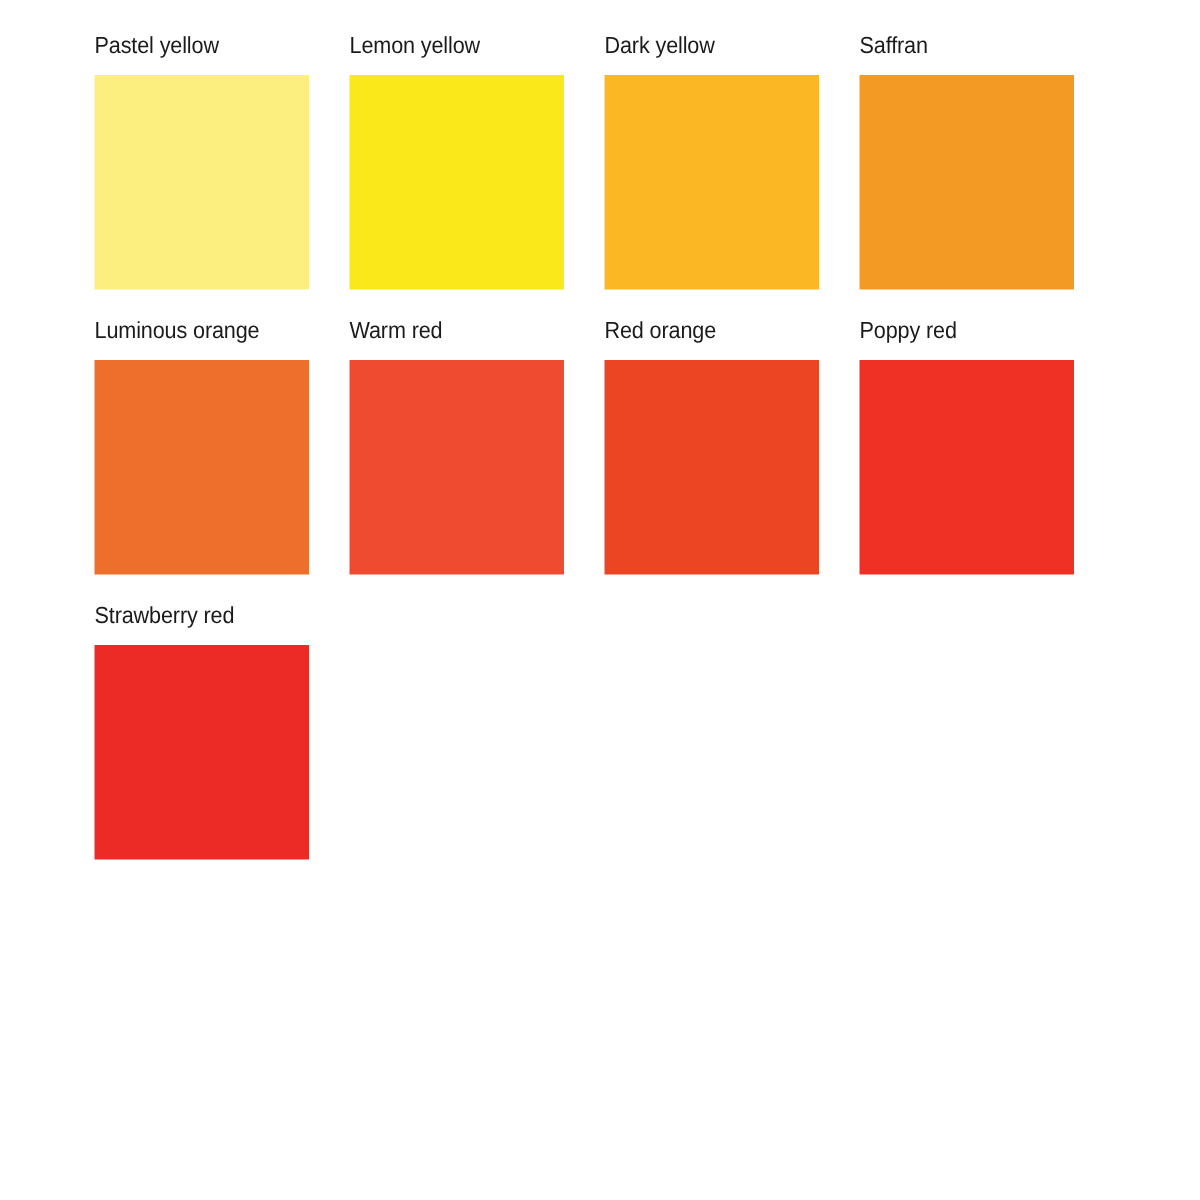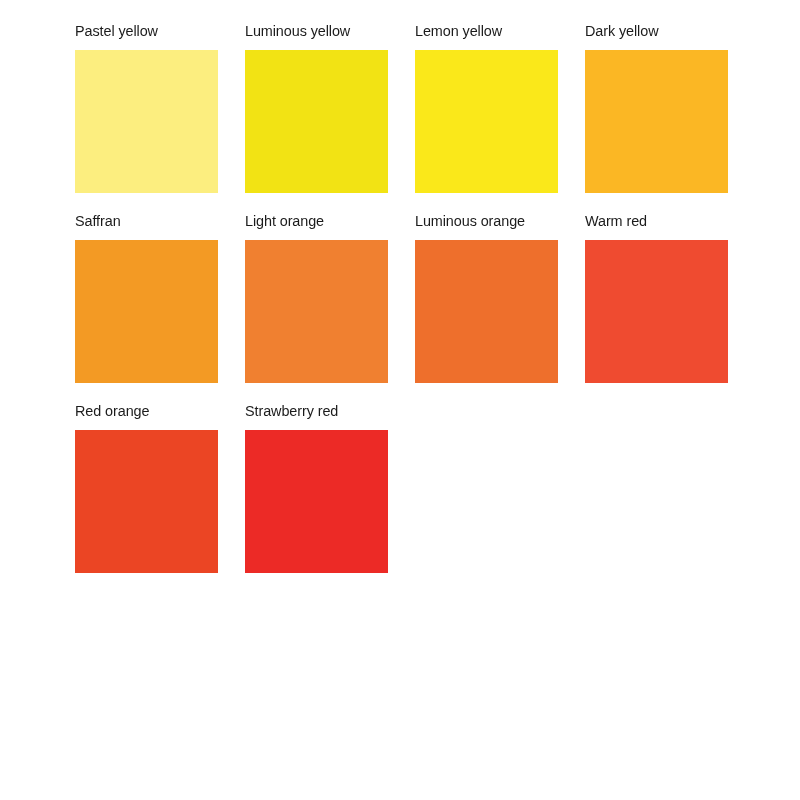--- a/index.html
+++ b/index.html
@@ -14,21 +14,21 @@
     overflow: hidden;
     font-family: "Liberation Sans", "DejaVu Sans", sans-serif;
     -webkit-font-smoothing: antialiased;
   }
   #swatch-chart {
     position: relative;
     width: 800px;
     height: 800px;
     background: #ffffff;
     box-sizing: border-box;
-    padding: 22px 22px 0 20px;
+    padding: 22px 22px 0 8px;
   }
   .swatch-grid {
     display: grid;
     grid-template-columns: repeat(4, 143px);
     grid-template-rows: repeat(4, 190px);
     column-gap: 27px;
     row-gap: 0px;
     margin-left: 55px;
     margin-top: 0px;
   }
@@ -59,65 +59,61 @@
 <body>
 
 <div id="swatch-chart">
   <div class="swatch-grid">
 
     <div class="swatch-cell">
       <div class="swatch-label">Pastel yellow</div>
       <div class="swatch-chip" style="background-color: rgb(252, 238, 127);"></div>
     </div>
 
-    <div class="swatch-cell">
-      <div class="swatch-label">Luminous yellow</div>
-      <div class="swatch-chip" style="background-color: rgb(242, 227, 20);"></div>
-    </div>
 
     <div class="swatch-cell">
       <div class="swatch-label">Lemon yellow</div>
       <div class="swatch-chip" style="background-color: rgb(250, 232, 26);"></div>
     </div>
 
 
 
     <div class="swatch-cell">
       <div class="swatch-label">Dark yellow</div>
       <div class="swatch-chip" style="background-color: rgb(251, 183, 36);"></div>
     </div>
 
 
     <div class="swatch-cell">
       <div class="swatch-label">Saffran</div>
       <div class="swatch-chip" style="background-color: rgb(243, 154, 36);"></div>
     </div>
 
-    <div class="swatch-cell">
-      <div class="swatch-label">Light orange</div>
-      <div class="swatch-chip" style="background-color: rgb(240, 128, 48);"></div>
-    </div>
 
 
     <div class="swatch-cell">
       <div class="swatch-label">Luminous orange</div>
       <div class="swatch-chip" style="background-color: rgb(238, 111, 44);"></div>
     </div>
 
 
     <div class="swatch-cell">
       <div class="swatch-label">Warm red</div>
       <div class="swatch-chip" style="background-color: rgb(239, 75, 48);"></div>
     </div>
 
     <div class="swatch-cell">
       <div class="swatch-label">Red orange</div>
       <div class="swatch-chip" style="background-color: rgb(235, 69, 36);"></div>
     </div>
 
+    <div class="swatch-cell">
+      <div class="swatch-label">Poppy red</div>
+      <div class="swatch-chip" style="background-color: rgb(238, 49, 36);"></div>
+    </div>
 
     <div class="swatch-cell">
       <div class="swatch-label">Strawberry red</div>
       <div class="swatch-chip" style="background-color: rgb(236, 42, 38);"></div>
     </div>
 
   </div>
 </div>
 
 </body></html>

